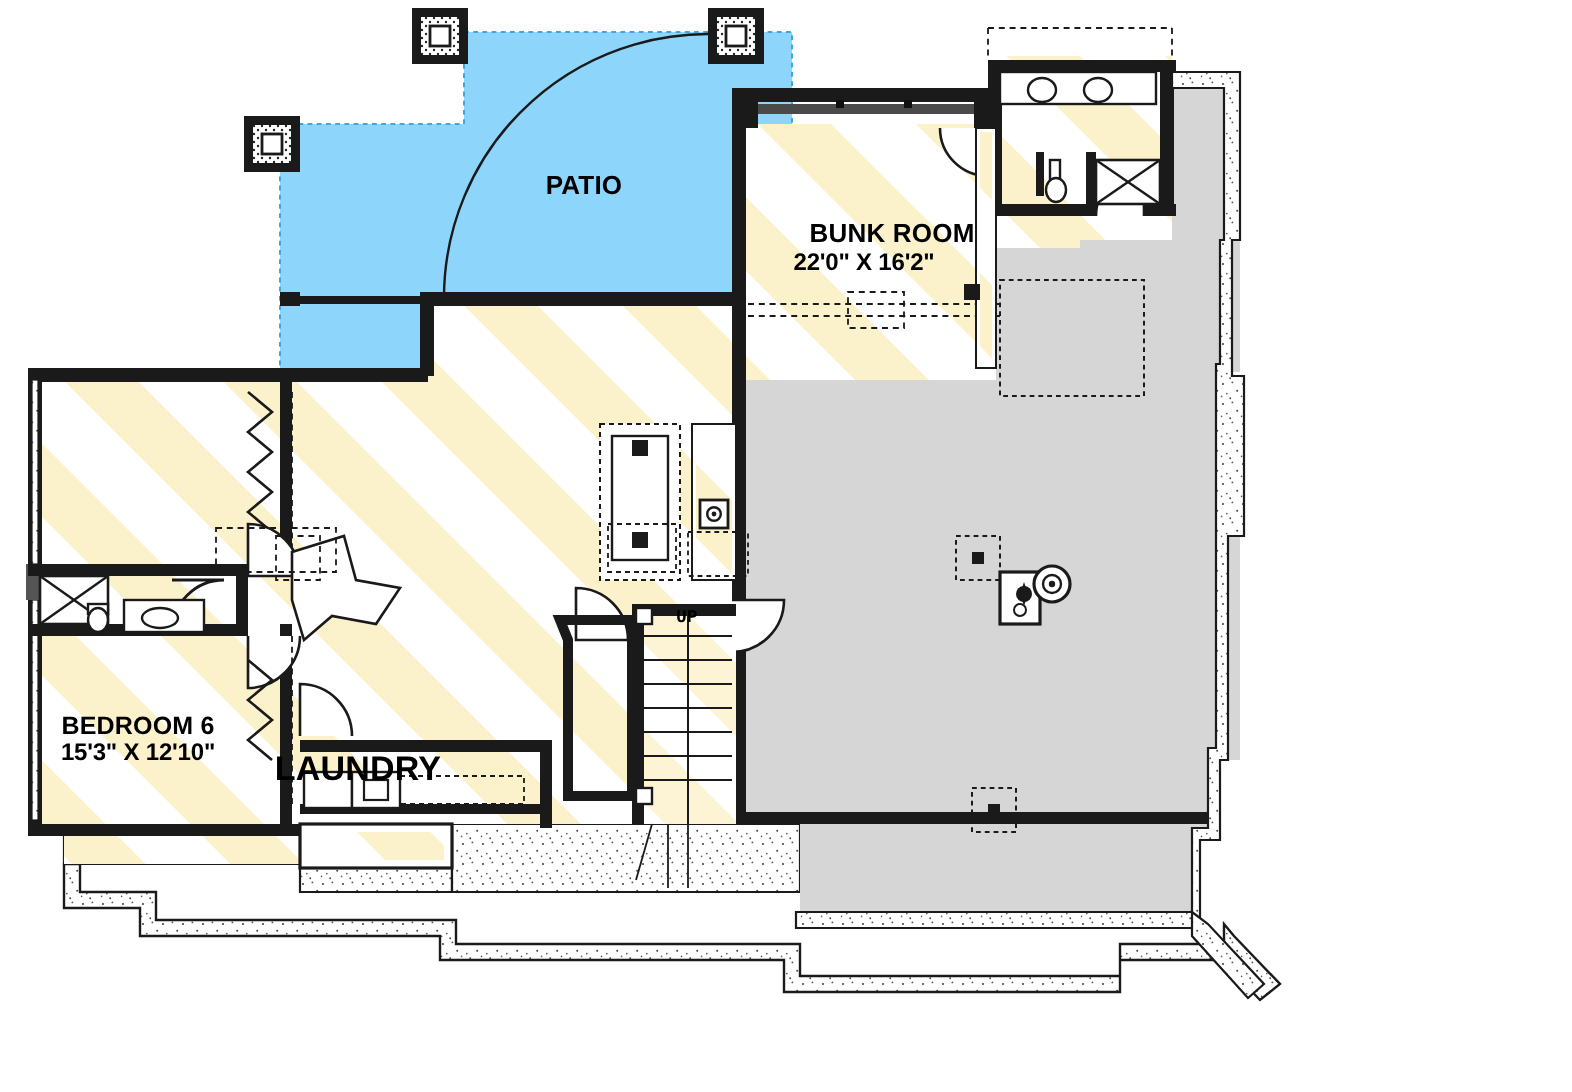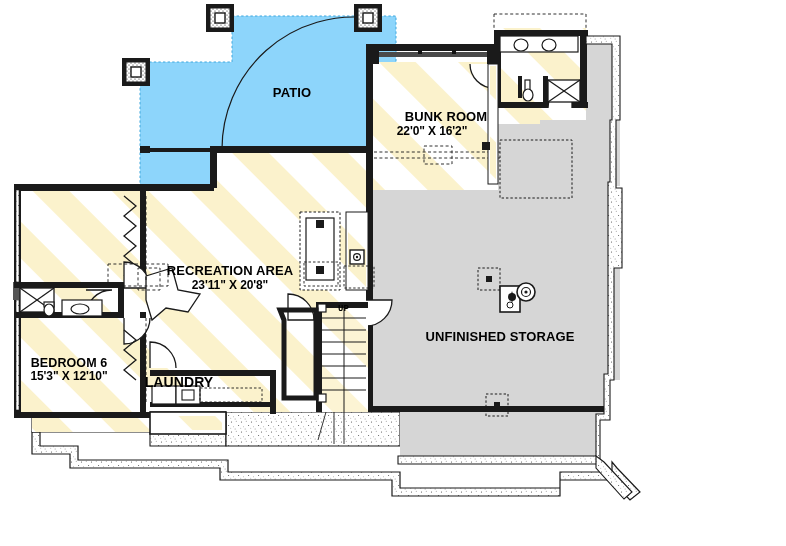--- a/index.html
+++ b/index.html
@@ -47,21 +47,21 @@
   .room-label .ln2 {
     display: block;
     font-size: 12px;
     font-weight: bold;
     letter-spacing: -0.1px;
   }
   .lbl-patio .ln1 { font-size: 13px; }
   .lbl-storage .ln1 { font-size: 13px; }
   .lbl-rec .ln1 { font-size: 13px; }
   .lbl-bunk .ln1 { font-size: 13px; padding-left: 28px; }
-  .lbl-laundry .ln1 { font-size: 14px; }
+  .lbl-laundry .ln1 { font-size: 17px; }
   .dir-label {
     position: absolute;
     font-family: Liberation Mono, monospace;
     font-weight: bold;
     font-size: 9px;
     color: #000;
     letter-spacing: 0px;
     user-select: none;
   }
 </style>
@@ -382,30 +382,22 @@
     <span class="ln1">BUNK ROOM</span>
     <span class="ln2">22'0" X 16'2"</span>
   </div>
 
 
   <div class="room-label lbl-bed6" style="left:69px; top:356px; transform:translateX(-50%);">
     <span class="ln1">BEDROOM 6</span>
     <span class="ln2">15'3" X 12'10"</span>
   </div>
 
-  <div class="room-label lbl-rec" style="left:230px; top:264px; transform:translateX(-50%);">
-    <span class="ln1">RECREATION AREA</span>
-    <span class="ln2">23'11" X 20'8"</span>
-  </div>
 
   <div class="room-label lbl-laundry" style="left:179px; top:375px; transform:translateX(-50%);">
     <span class="ln1">LAUNDRY</span>
     <span class="ln2"></span>
   </div>
 
-  <div class="room-label lbl-storage" style="left:500px; top:330px; transform:translateX(-50%);">
-    <span class="ln1">UNFINISHED STORAGE</span>
-    <span class="ln2"></span>
-  </div>
 
   <div class="dir-label" style="left:338px; top:304px;">UP</div>
 
 </div>
 
 </body></html>

